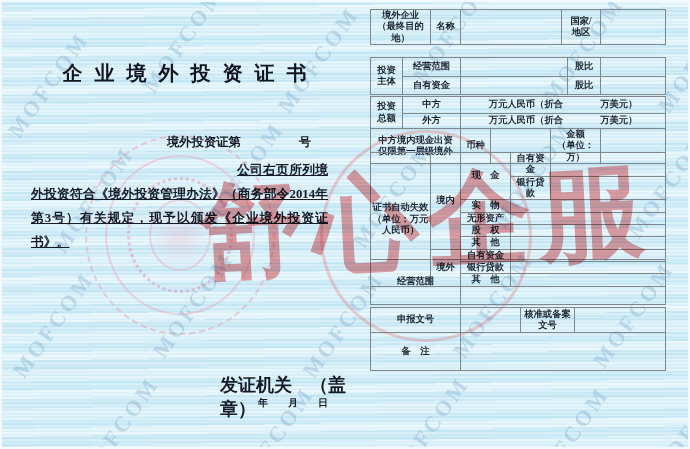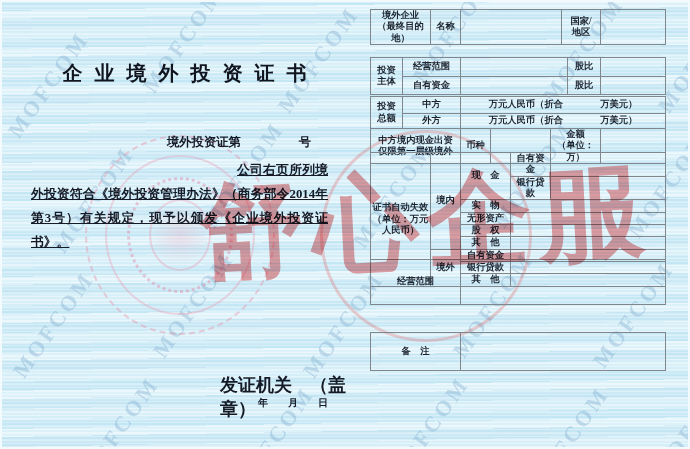--- a/index.html
+++ b/index.html
@@ -259,20 +259,37 @@
           <col style="width:205px">
         </colgroup>
       <tbody>
           <tr style="height:45px">
         <td>经营范围</td>
         <td></td>
       </tr>
     </tbody>
       </table>
 
+    <table class="secF">
+      <colgroup>
+          <col style="width:90px">
+          <col style="width:60px">
+          <col style="width:54px">
+          <col style="width:91px">
+        </colgroup>
+      <tbody>
+          <tr style="height:25px">
+        <td>申报文号</td>
+        <td></td>
+        <td class="pre">核准或备案
+文号</td>
+        <td></td>
+      </tr>
+    </tbody>
+      </table>
 
     <table class="secG">
       <colgroup>
           <col style="width:90px">
           <col style="width:32px">
           <col style="width:88px">
           <col style="width:32px">
           <col style="width:53px">
         </colgroup>
       <tbody>

